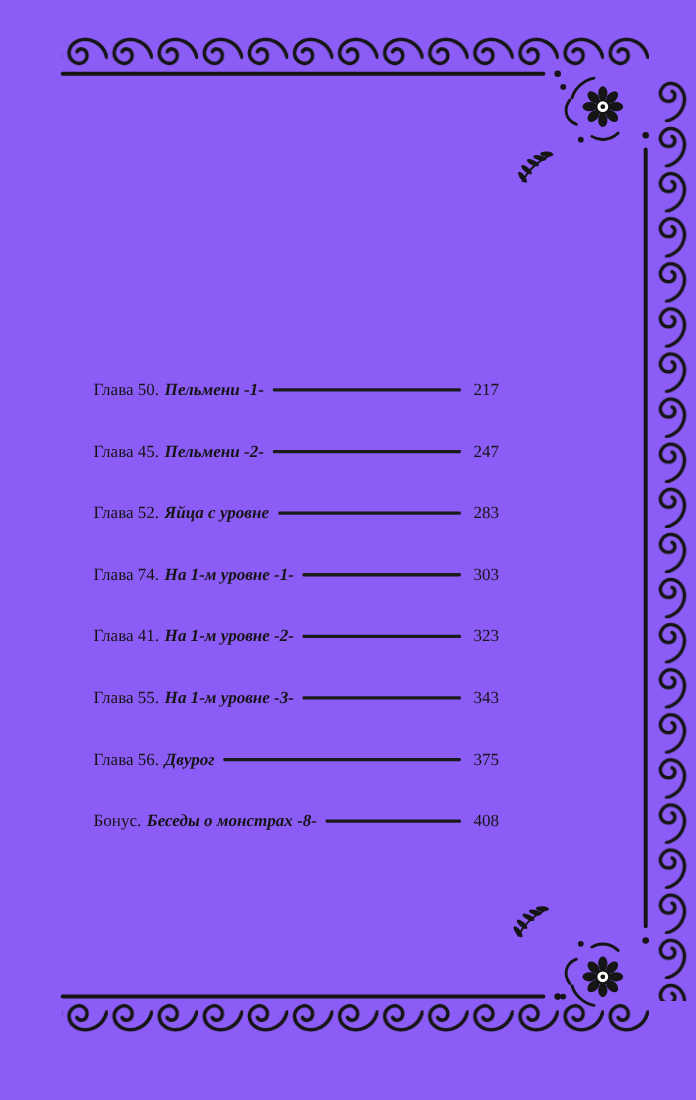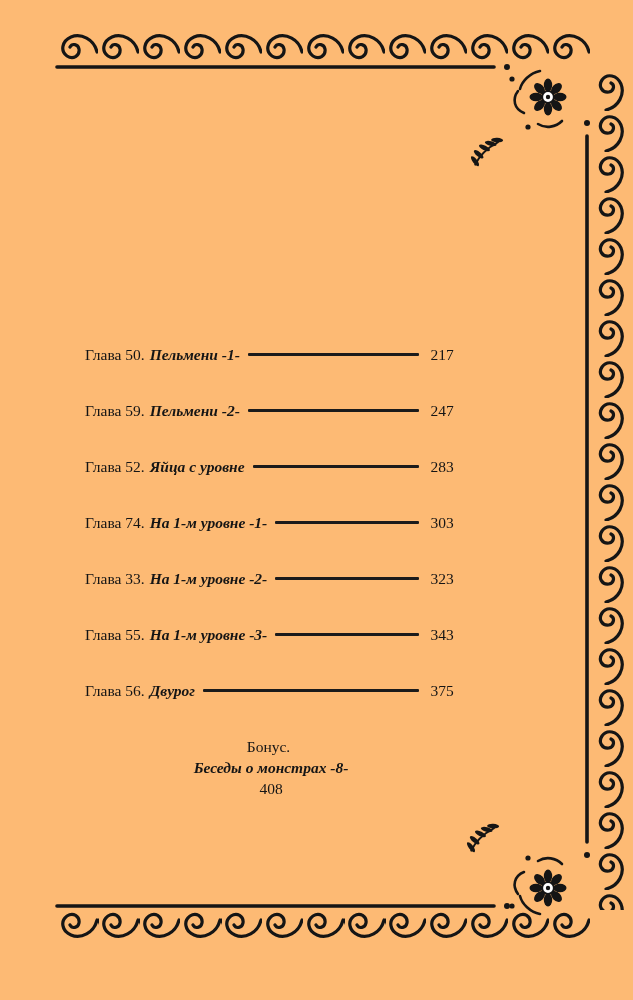--- a/index.html
+++ b/index.html
@@ -1,39 +1,39 @@
 <!DOCTYPE html>
 <html><head>
 <meta charset="utf-8">
 <style>
   html,body{margin:0;padding:0;background:#e8e8e8;}
   .page{
     position:relative;
     width:633px;height:1000px;
     margin:0 auto;
-    background:#fdba74;
+    background:#8b5cf6;
     font-family:"Liberation Serif", serif;
     color:#151515;
     overflow:hidden;
   }
   .ornament{position:absolute;left:0;top:0;width:633px;height:1000px;}
   .toc{
     position:absolute;
     left:85px;top:344px;width:372px;
   }
   .toc-row{
     display:flex;
     align-items:center;
     height:21px;
     margin-bottom:35px;
     font-size:15.5px;
     line-height:21px;
     white-space:nowrap;
   }
-  .toc-row:nth-child(8){margin-top:5px;flex-direction:column;}
+  .toc-row:nth-child(8){margin-top:5px;}
   .toc-row:last-child{margin-bottom:0;}
   .toc-label{margin-right:5px;}
   .toc-title{font-weight:bold;font-style:italic;}
   .toc-leader{
     flex:1;
     height:2.4px;
     background:#1b1b1b;
     margin:0 8px;
     border-radius:1px;
     min-width:24px;
@@ -123,42 +123,42 @@
   <div class="toc">
 
     <div class="toc-row">
       <span class="toc-label">Глава 50.</span>
       <span class="toc-title">Пельмени -1-</span>
       <span class="toc-leader"></span>
       <span class="toc-page">217</span>
     </div>
 
     <div class="toc-row">
-      <span class="toc-label">Глава 59.</span>
+      <span class="toc-label">Глава 45.</span>
       <span class="toc-title">Пельмени -2-</span>
       <span class="toc-leader"></span>
       <span class="toc-page">247</span>
     </div>
 
     <div class="toc-row">
       <span class="toc-label">Глава 52.</span>
       <span class="toc-title">Яйца с уровне</span>
       <span class="toc-leader"></span>
       <span class="toc-page">283</span>
     </div>
 
     <div class="toc-row">
       <span class="toc-label">Глава 74.</span>
       <span class="toc-title">На 1-м уровне -1-</span>
       <span class="toc-leader"></span>
       <span class="toc-page">303</span>
     </div>
 
     <div class="toc-row">
-      <span class="toc-label">Глава 33.</span>
+      <span class="toc-label">Глава 41.</span>
       <span class="toc-title">На 1-м уровне -2-</span>
       <span class="toc-leader"></span>
       <span class="toc-page">323</span>
     </div>
 
     <div class="toc-row">
       <span class="toc-label">Глава 55.</span>
       <span class="toc-title">На 1-м уровне -3-</span>
       <span class="toc-leader"></span>
       <span class="toc-page">343</span>

